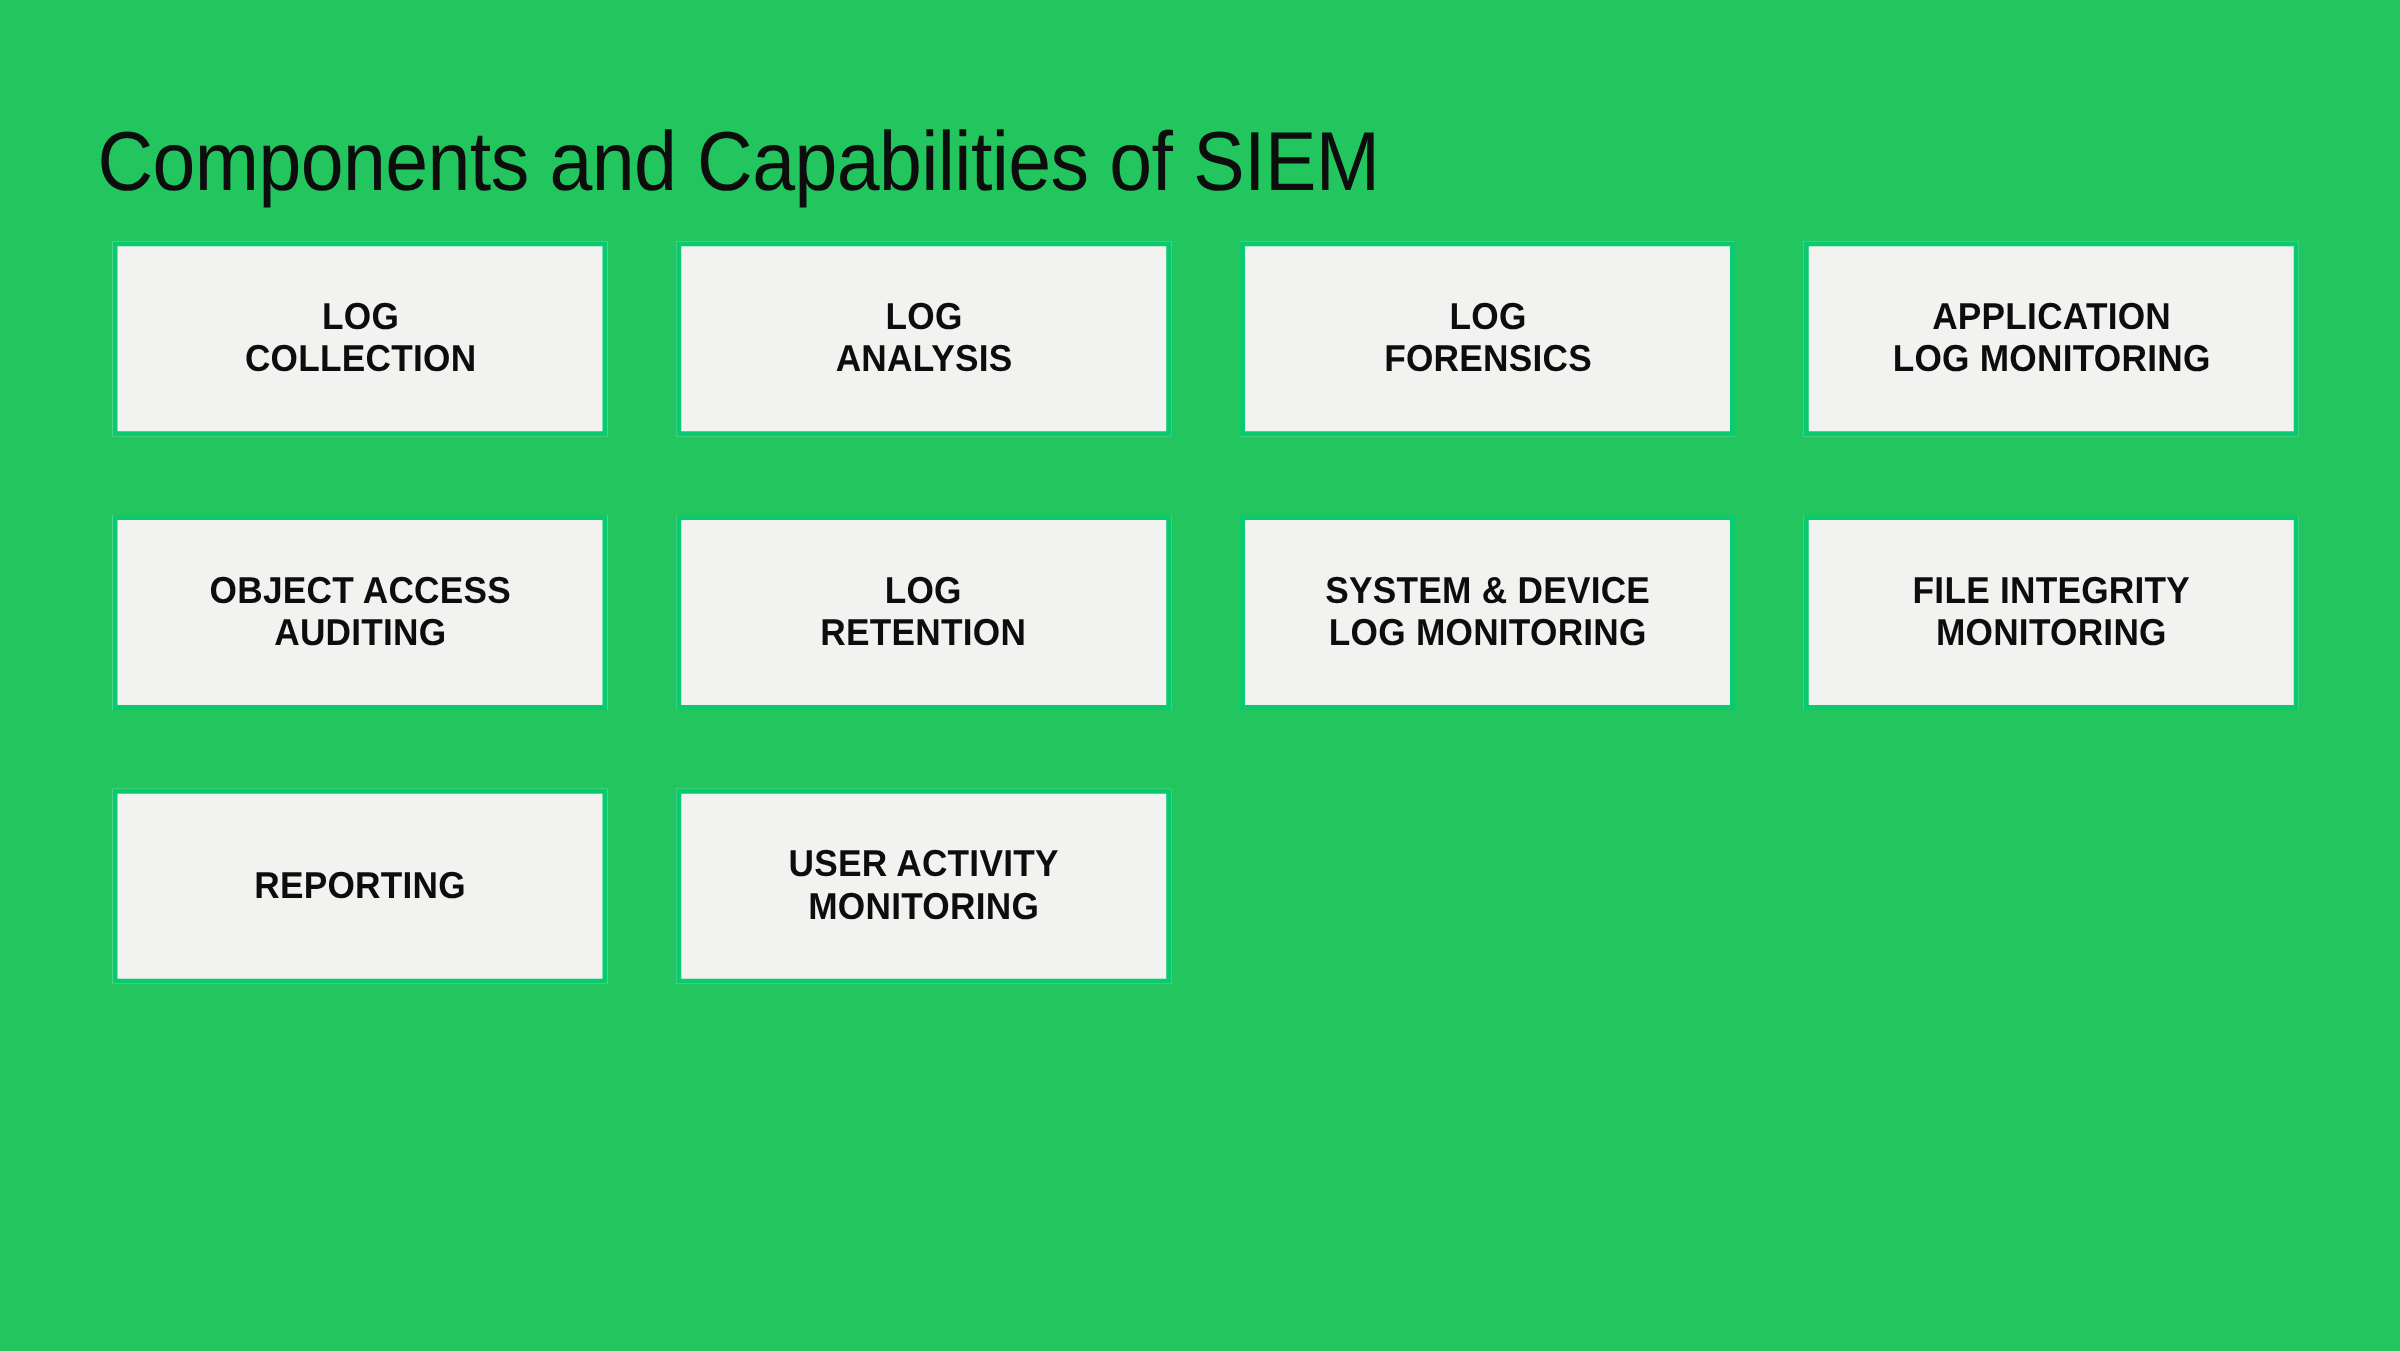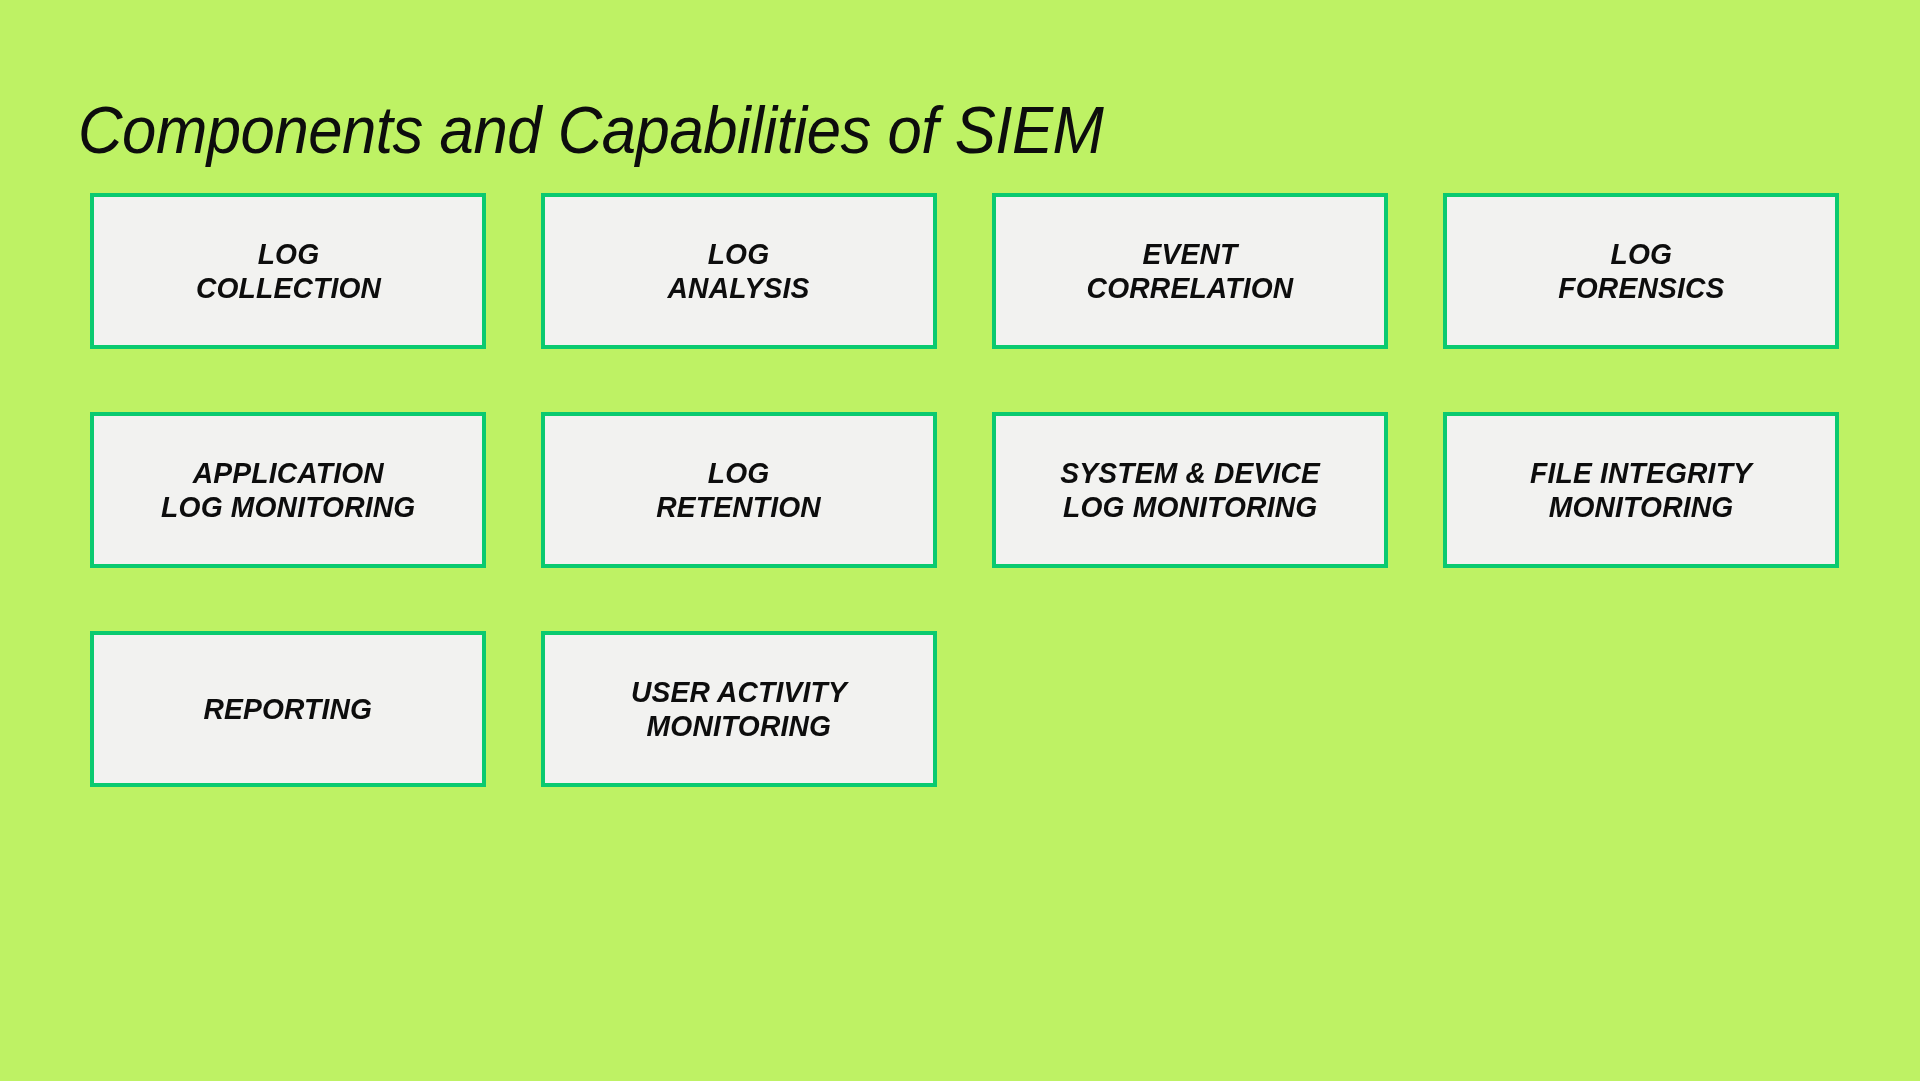--- a/index.html
+++ b/index.html
@@ -11,23 +11,22 @@
     height: 1081px;
     background: #f2f2f0;
     font-family: "Liberation Sans", "DejaVu Sans", sans-serif;
     overflow: hidden;
   }
 
   .page {
     position: relative;
     width: 1920px;
     height: 1081px;
-    background: #bef264;
+    background: #22c55e;
     box-sizing: border-box;
-    font-style: italic;
   }
 
   .page-title {
     position: absolute;
     left: 78px;
     top: 50px;
     font-size: 67px;
     line-height: 1.05;
     font-weight: 500;
     letter-spacing: -0.5px;
@@ -89,36 +88,36 @@
     <div class="cell">
       <span class="cell-label">LOG
 COLLECTION</span>
     </div>
 
     <div class="cell">
       <span class="cell-label">LOG
 ANALYSIS</span>
     </div>
 
-    <div class="cell">
-      <span class="cell-label">EVENT
-CORRELATION</span>
-    </div>
 
     <div class="cell">
       <span class="cell-label">LOG
 FORENSICS</span>
     </div>
 
 
     <div class="cell">
       <span class="cell-label">APPLICATION
 LOG MONITORING</span>
     </div>
 
+    <div class="cell">
+      <span class="cell-label">OBJECT ACCESS
+AUDITING</span>
+    </div>
 
     <div class="cell">
       <span class="cell-label">LOG
 RETENTION</span>
     </div>
 
     <div class="cell">
       <span class="cell-label">SYSTEM &amp; DEVICE
 LOG MONITORING</span>
     </div>

